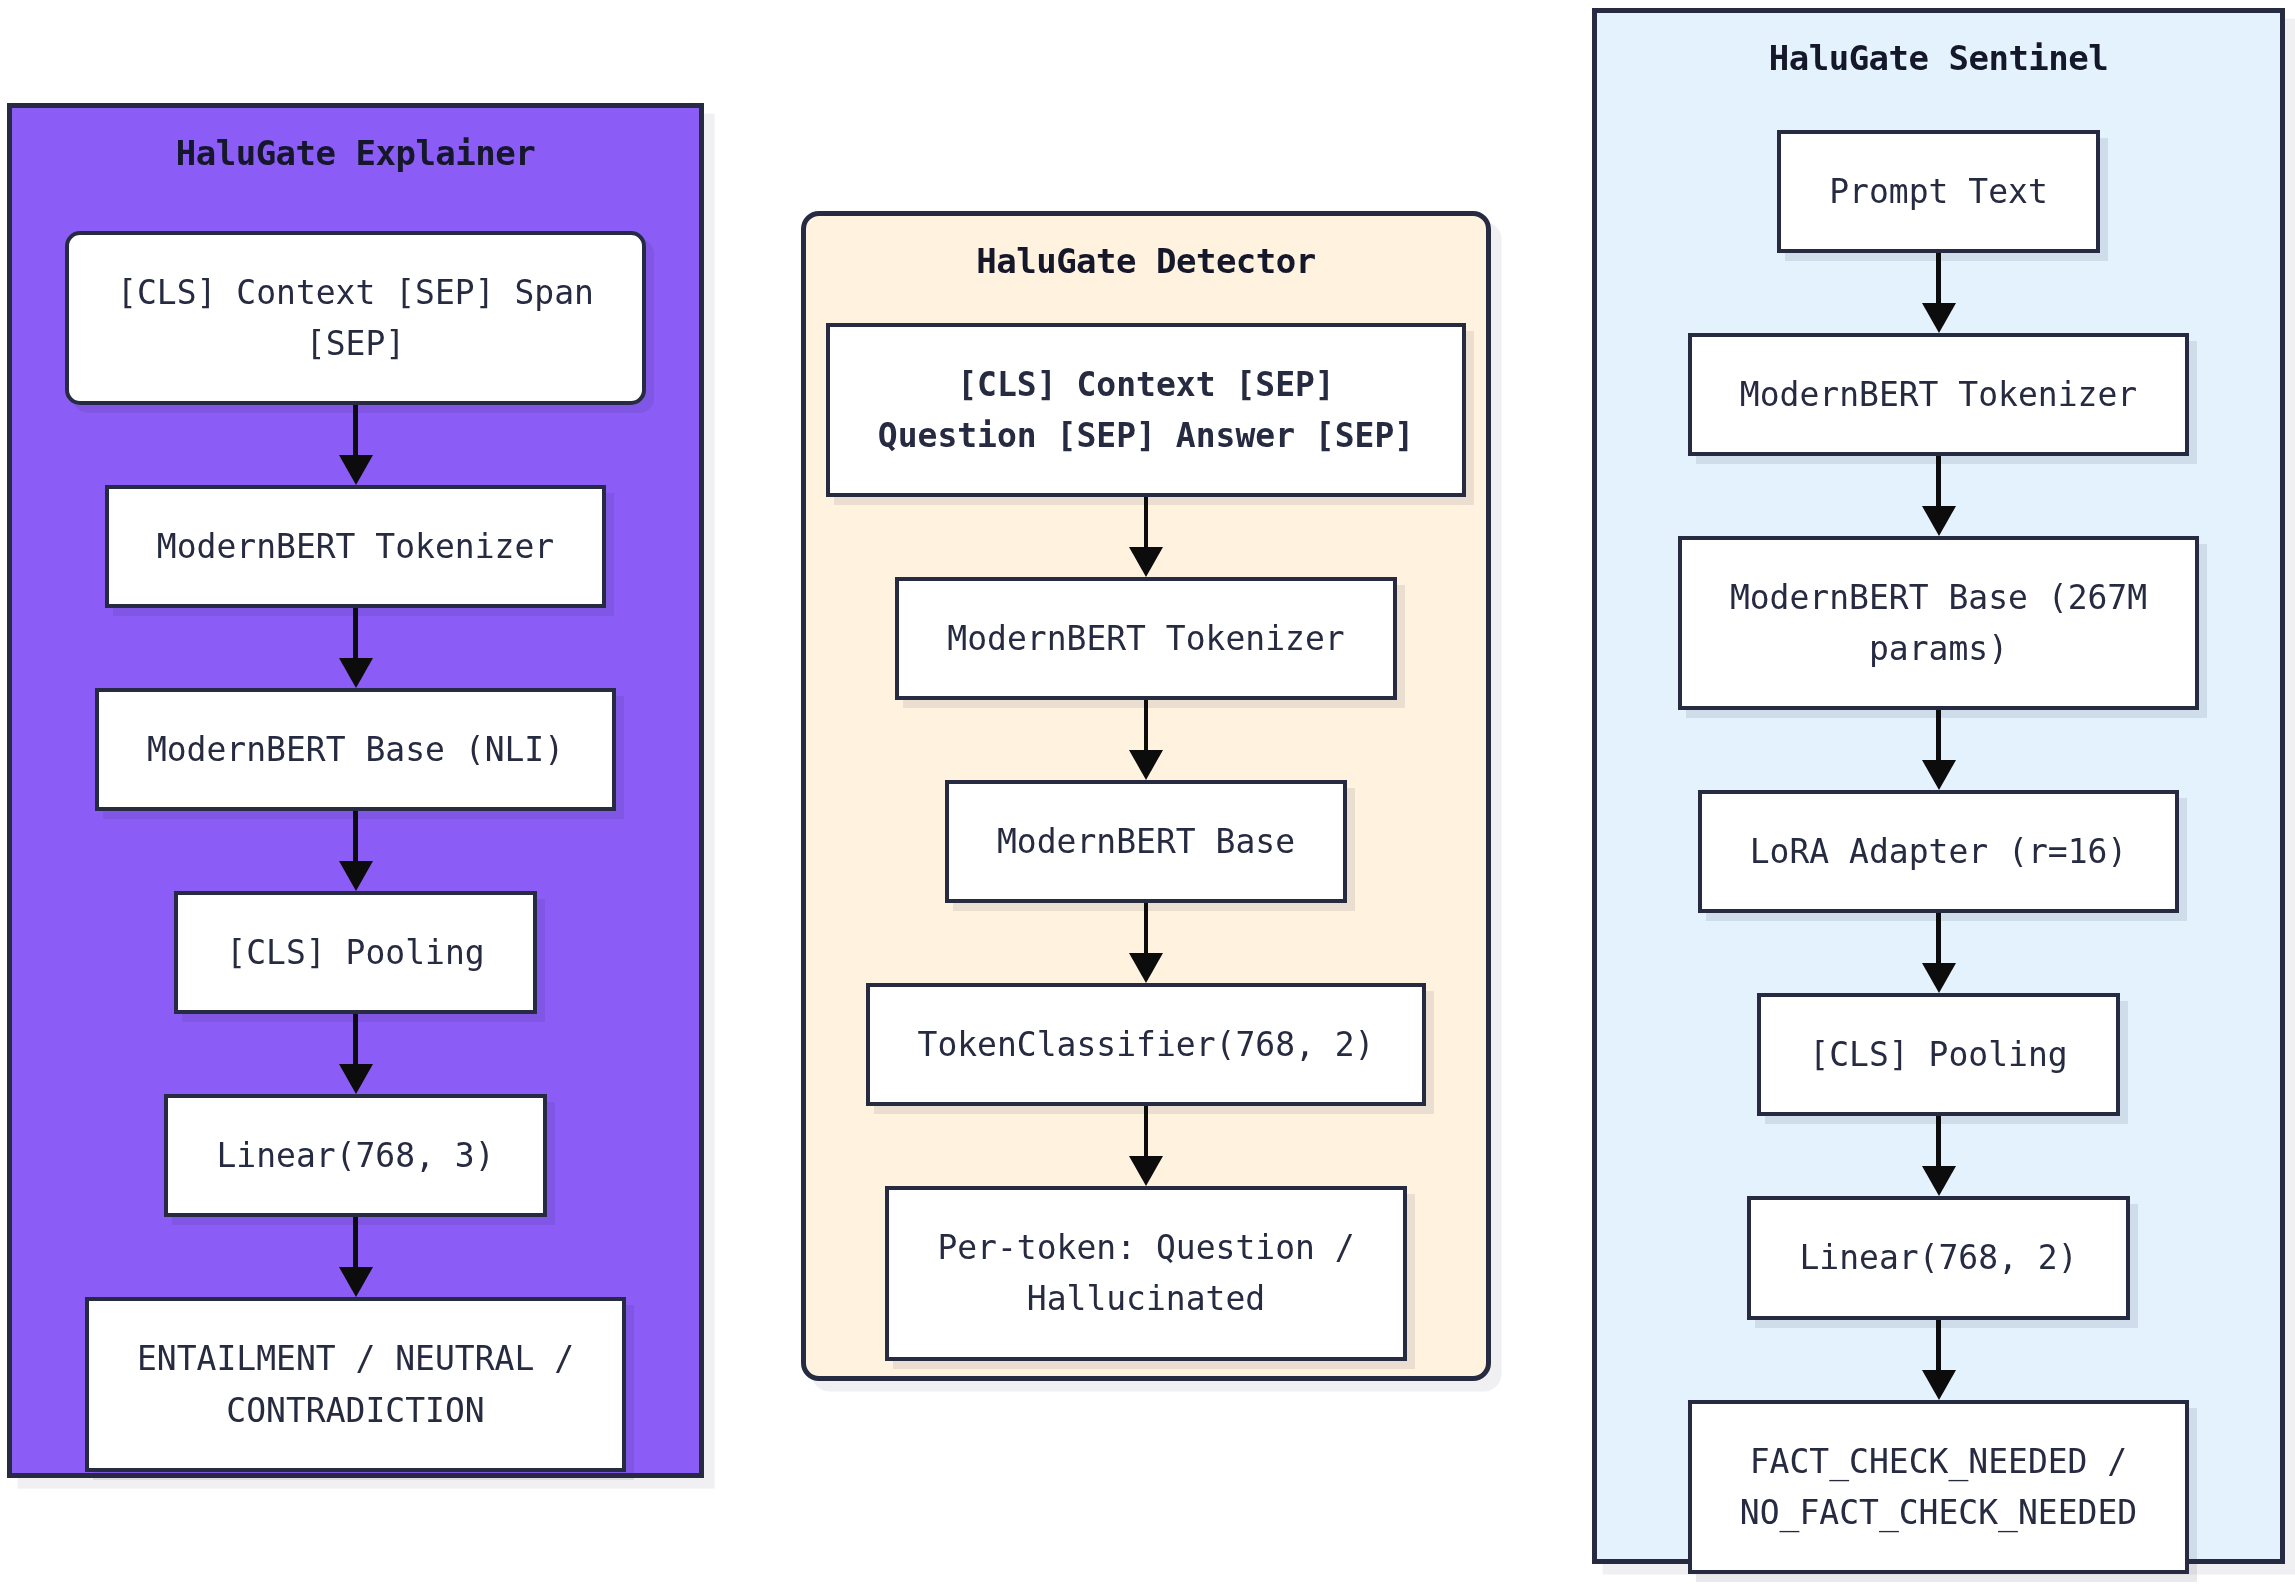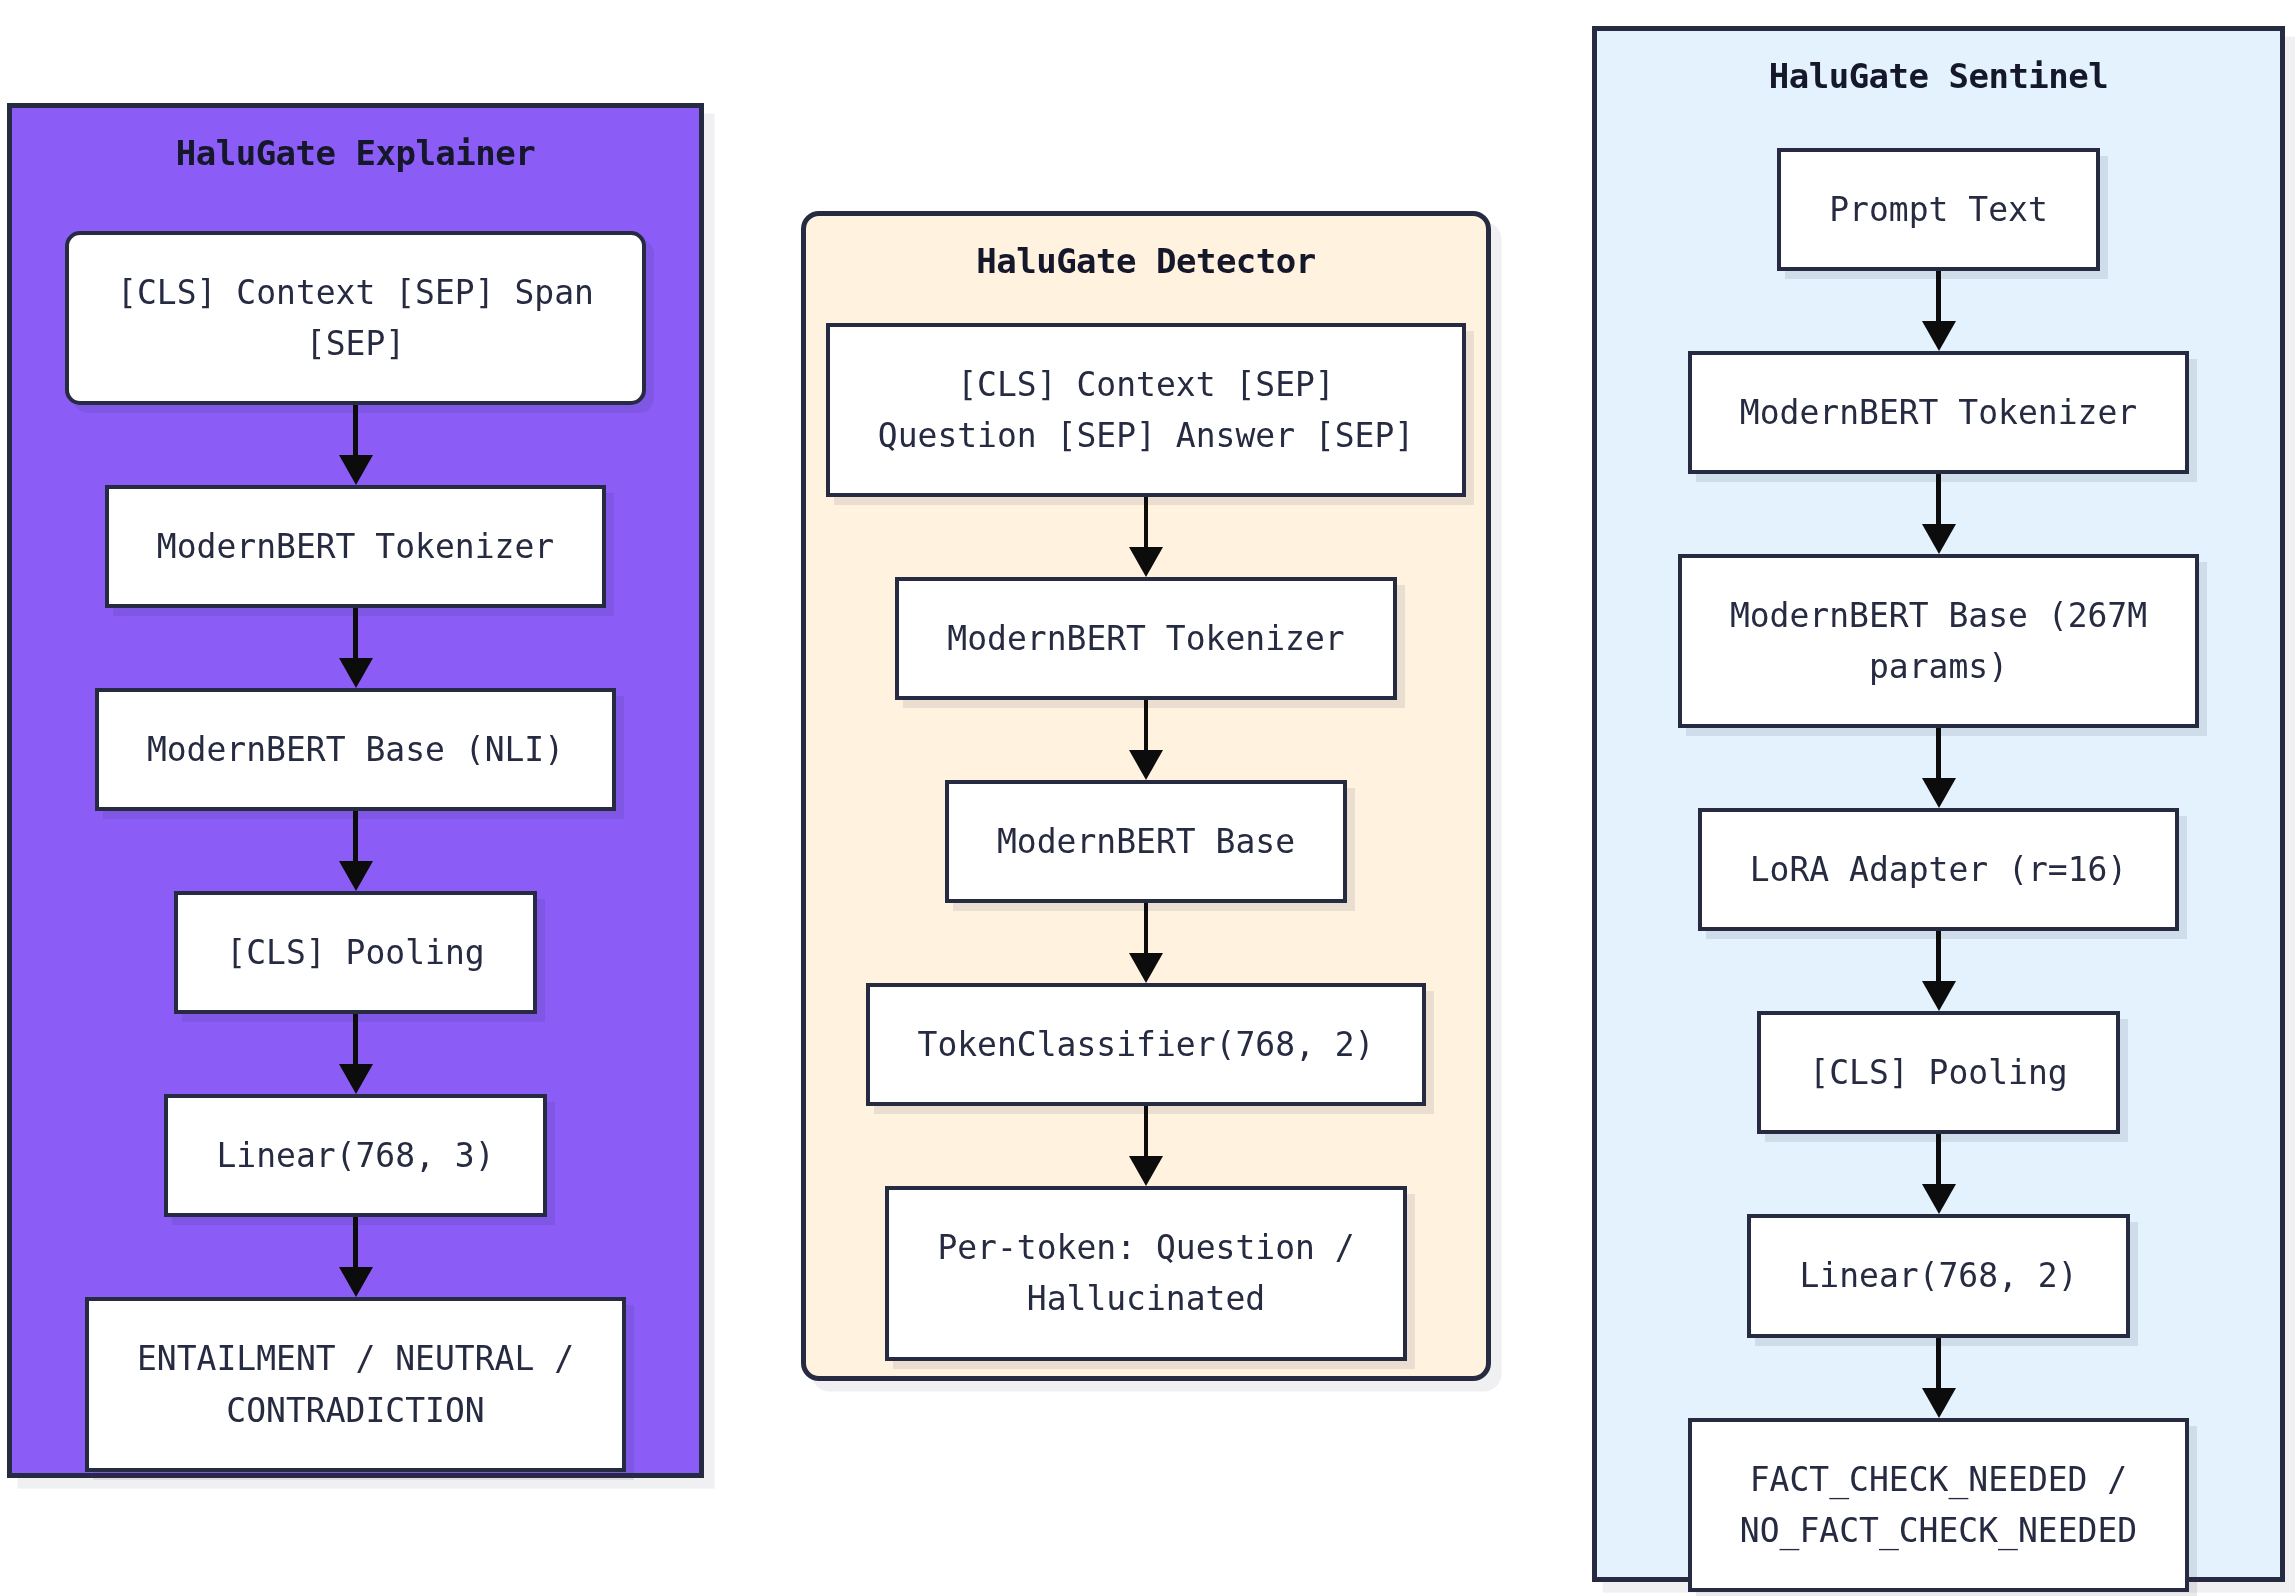--- a/index.html
+++ b/index.html
@@ -22,21 +22,21 @@
     position: absolute;
     box-sizing: border-box;
     border: 5.3px solid #272b42;
     box-shadow: 10.6px 10.6px 0 rgba(39, 43, 66, 0.07);
     display: flex;
     flex-direction: column;
     align-items: center;
   }
   .p0 { left: 7px;   top: 103px; width: 697px; height: 1375px; background: #8b5cf6; }
   .p1 { left: 801px; top: 211px; width: 690px; height: 1170px; background: #fff3e0; border-radius: 18px; }
-  .p2 { left: 1592px; top: 26px;  width: 693px; height: 1556px; background: #e3f2fd; }
+  .p2 { left: 1592px; top: 8px;  width: 693px; height: 1556px; background: #e3f2fd; }
   .ptitle {
     margin: 22px 0 0 0;
     font-size: 34px;
     line-height: 1.4;
     font-weight: 700;
     color: #15172b;
     letter-spacing: -0.5px;
     white-space: nowrap;
   }
   .box {
@@ -47,21 +47,21 @@
     box-shadow: 8px 8px 0 rgba(39, 43, 66, 0.10);
     padding: 32px 48px;
     font-size: 33px;
     font-weight: 500;
     line-height: 1.55;
     color: #272b42;
     text-align: center;
     white-space: pre-line;
   }
   .p0 .box.first { margin-top: 53px; border-radius: 15px; }
-  .p1 .box.first { margin-top: 37px; }
+  .p1 .box.first { margin-top: 37px; font-weight: bold; }
   .p2 .box.first { margin-top: 47px; }
   .arrow {
     height: 80px;
     display: flex;
     flex-direction: column;
     align-items: center;
     flex: 0 0 auto;
   }
   .arrow .shaft {
     display: block;

